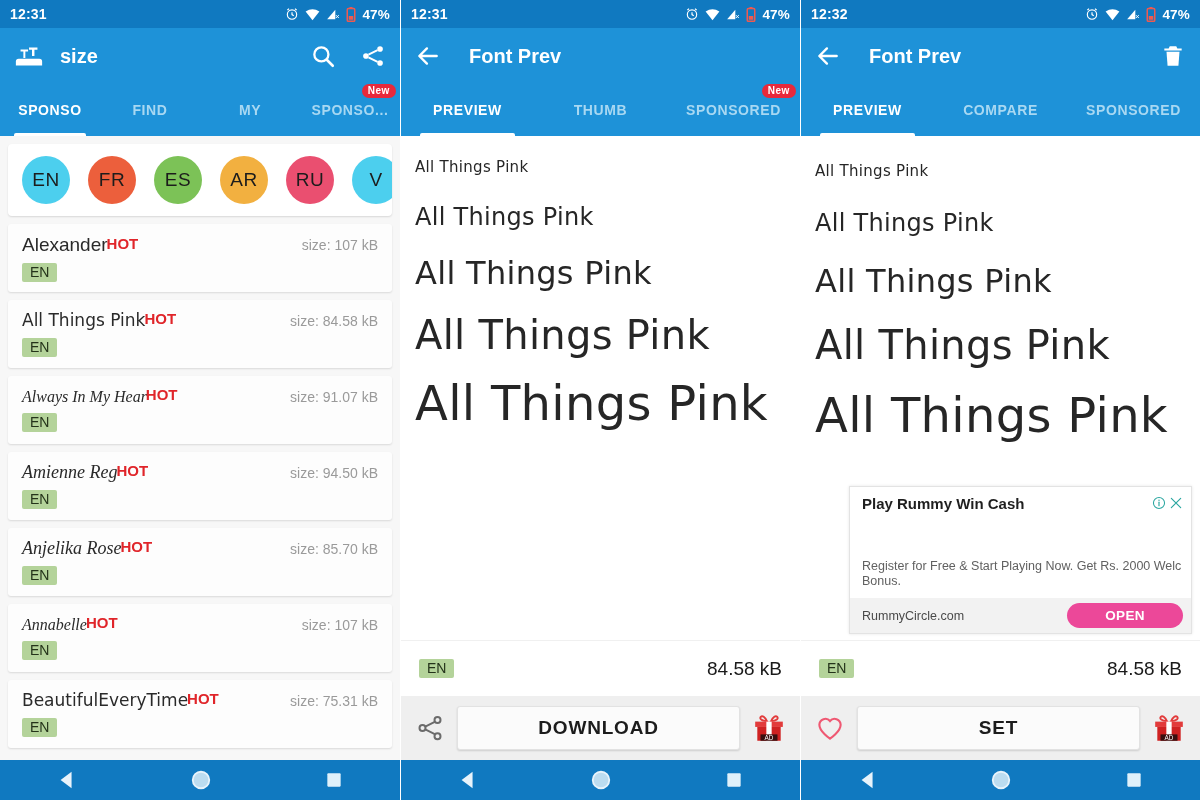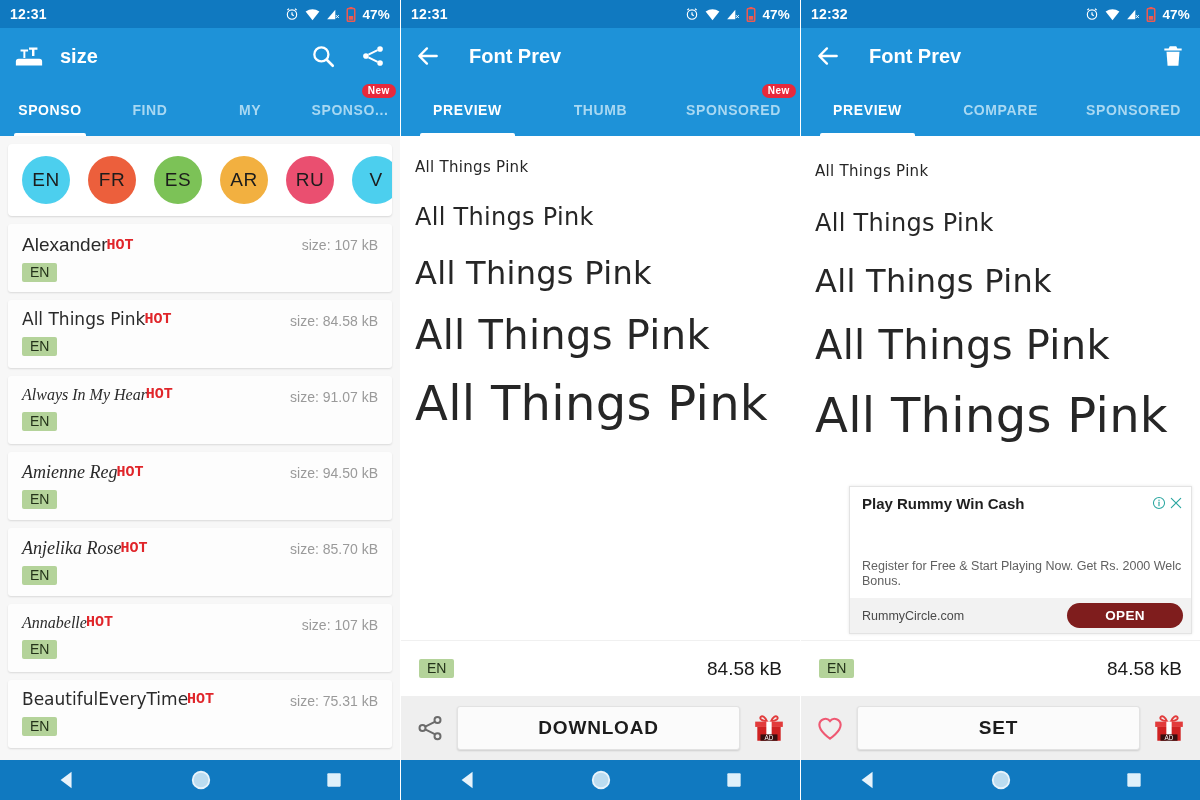--- a/index.html
+++ b/index.html
@@ -121,21 +121,21 @@
   .font-name {
     font-size: 18px; color: #2a2a2a;
     font-family: "Liberation Serif", serif;
     font-style: italic;
     white-space: nowrap;
     line-height: 1.15;
   }
   .font-name.hand { font-family: "DejaVu Sans", sans-serif; font-style: normal; font-size: 17px;}
   .hot {
     color: #e0252a; font-weight: bold;
-    font-size: 15px; font-family: Liberation Mono, monospace;
+    font-size: 15px; font-family: Liberation Sans, sans-serif;
     font-style: normal;
     vertical-align: 2px; margin-left: -1px;
   }
   .font-size-lbl {
     margin-left: auto; color: #9a9a9a; font-size: 14px;
     white-space: nowrap; padding-top: 3px;
   }
   .lang-tag {
     display: inline-block; margin-top: 7px;
     background: #b4d39a; color: #24331a;
@@ -216,21 +216,21 @@
     line-height: 1.25; white-space: nowrap; margin-top: 44px;
   }
   .ad-body .l2 { display: block; }
   .ad-foot {
     background: #f2f2f2; display: flex; align-items: center;
     padding: 5px 8px 5px 12px; gap: 8px;
   }
   .ad-domain { font-size: 12.5px; color: #4a4a4a; white-space: nowrap; }
   .ad-open {
     margin-left: auto;
-    background: #7f1d1d; color: #ffffff;
+    background: #ec4899; color: #ffffff;
     border-radius: 14px; padding: 5px 38px;
     font-size: 13.5px; font-weight: bold; letter-spacing: .4px;
   }
 </style>
 </head>
 <body>
 
 <div class="screens">
 
   <div class="panel">

